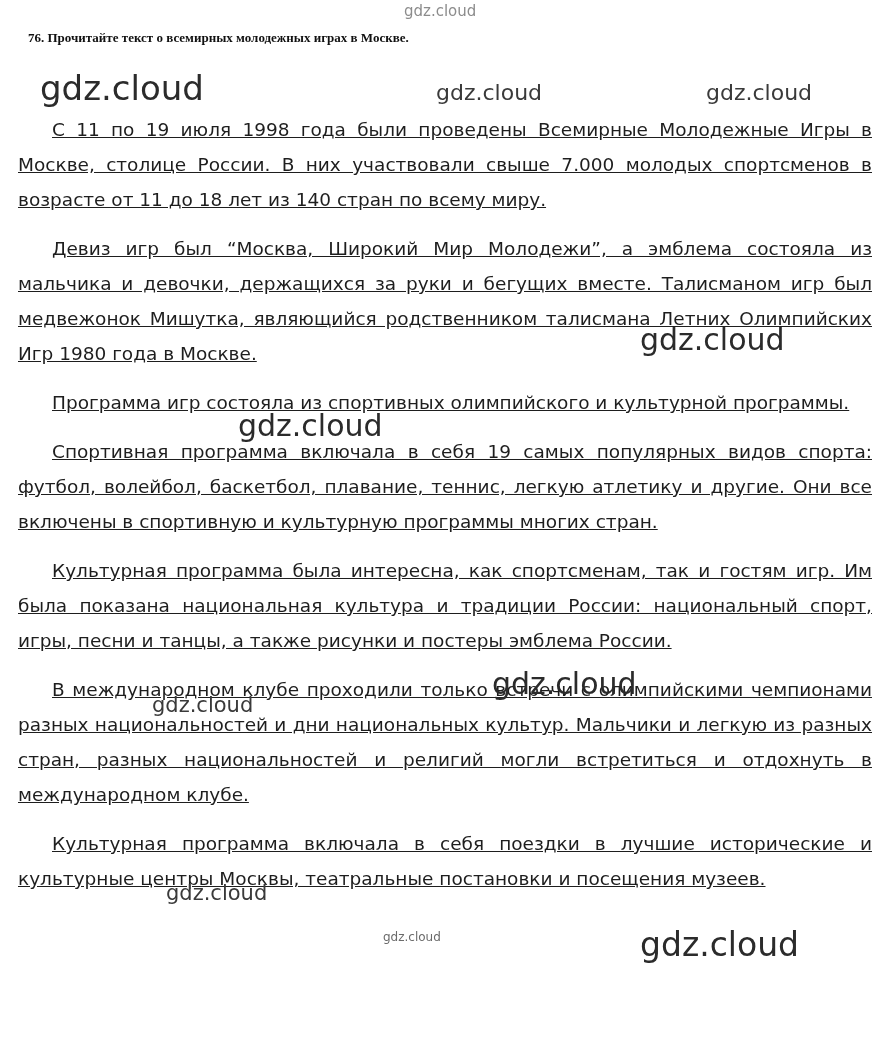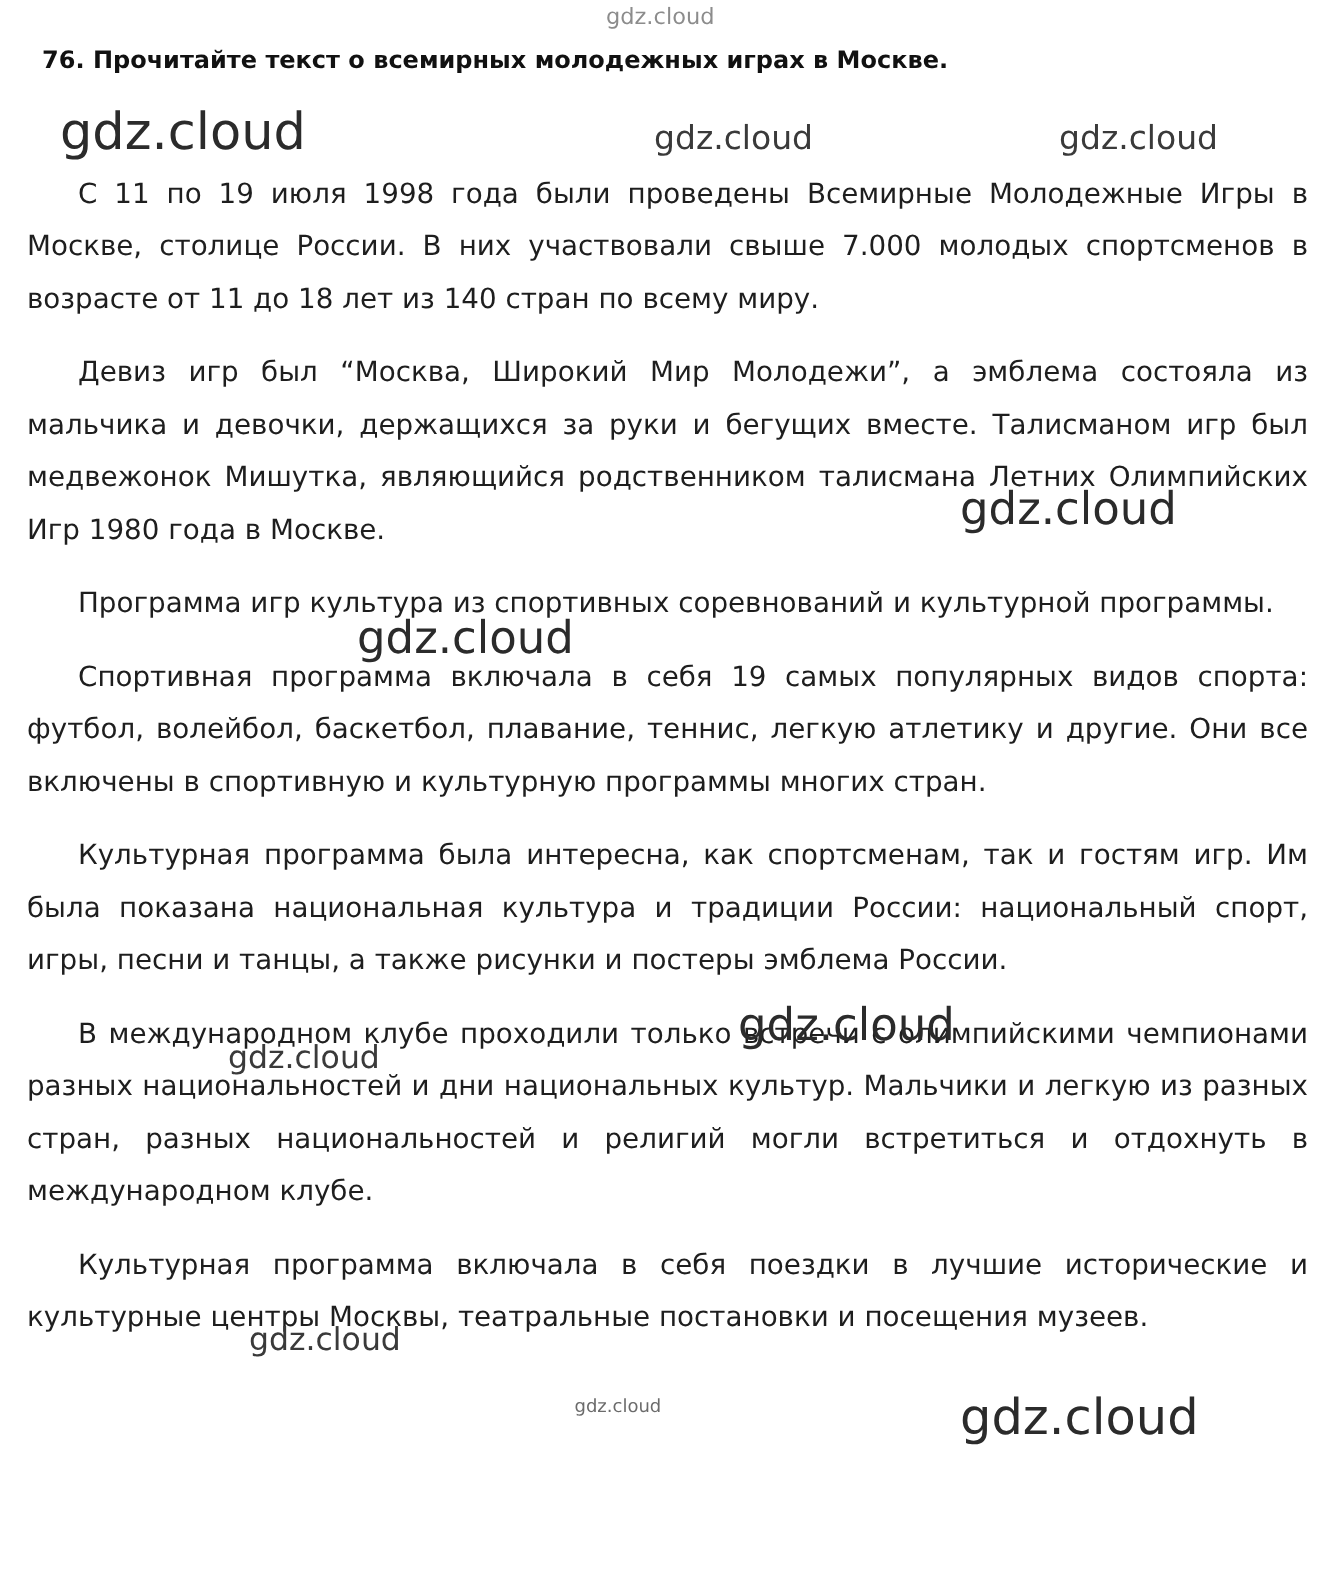--- a/index.html
+++ b/index.html
@@ -20,43 +20,45 @@
     width: 886px;
     height: 1054px;
     box-sizing: border-box;
     padding: 0 16px;
   }
   .exercise-heading {
     position: absolute;
     left: 28px;
     top: 30px;
     right: 20px;
-    font-size: 16px;
+    font-size: 13px;
     font-weight: bold;
     line-height: 1.25;
     color: #111111;
+    font-family: Liberation Serif, serif;
   }
   .exercise-number {
     font-weight: bold;
   }
   .body-text {
     position: absolute;
     left: 18px;
     top: 112px;
     width: 854px;
     font-size: 18.5px;
     line-height: 35px;
     color: #1e1e1e;
     text-align: justify;
   }
   .body-text p {
     margin: 0 0 14px 0;
     text-indent: 34px;
     text-align: justify;
     text-justify: inter-word;
+    text-decoration: underline;
   }
   .body-text p:last-child {
     margin-bottom: 0;
   }
 
   
   .wm {
     position: absolute;
     color: #3b3b3b;
     font-family: "DejaVu Sans", sans-serif;
@@ -73,21 +75,21 @@
 <div class="page">
 
   <div class="exercise-heading">
     <span class="exercise-number">76.</span>
     <span>Прочитайте текст о всемирных молодежных играх в Москве.</span>
   </div>
 
   <div class="body-text">
     <p>С 11 по 19 июля 1998 года были проведены Всемирные Молодежные Игры в Москве, столице России. В них участвовали свыше 7.000 молодых спортсменов в возрасте от 11 до 18 лет из 140 стран по всему миру.</p>
     <p>Девиз игр был “Москва, Широкий Мир Молодежи”, а эмблема состояла из мальчика и девочки, держащихся за руки и бегущих вместе. Талисманом игр был медвежонок Мишутка, являющийся родственником талисмана Летних Олимпийских Игр 1980 года в Москве.</p>
-    <p>Программа игр культура из спортивных соревнований и культурной программы.</p>
+    <p>Программа игр состояла из спортивных олимпийского и культурной программы.</p>
     <p>Спортивная программа включала в себя 19 самых популярных видов спорта: футбол, волейбол, баскетбол, плавание, теннис, легкую атлетику и другие. Они все включены в спортивную и культурную программы многих стран.</p>
     <p>Культурная программа была интересна, как спортсменам, так и гостям игр. Им была показана национальная культура и традиции России: национальный спорт, игры, песни и танцы, а также рисунки и постеры эмблема России.</p>
     <p>В международном клубе проходили только встречи с олимпийскими чемпионами разных национальностей и дни национальных культур. Мальчики и легкую из разных стран, разных национальностей и религий могли встретиться и отдохнуть в международном клубе.</p>
     <p>Культурная программа включала в себя поездки в лучшие исторические и культурные центры Москвы, театральные постановки и посещения музеев.</p>
   </div>
 
   <div id="watermark-layer">
       <div class="wm" style="left: 404px; top: 2px; font-size: 15px; color: rgb(140, 140, 140);">gdz.cloud</div>
       <div class="wm" style="left: 40px; top: 68px; font-size: 34px; color: rgb(43, 43, 43);">gdz.cloud</div>
       <div class="wm" style="left: 436px; top: 80px; font-size: 22px; color: rgb(58, 58, 58);">gdz.cloud</div>

